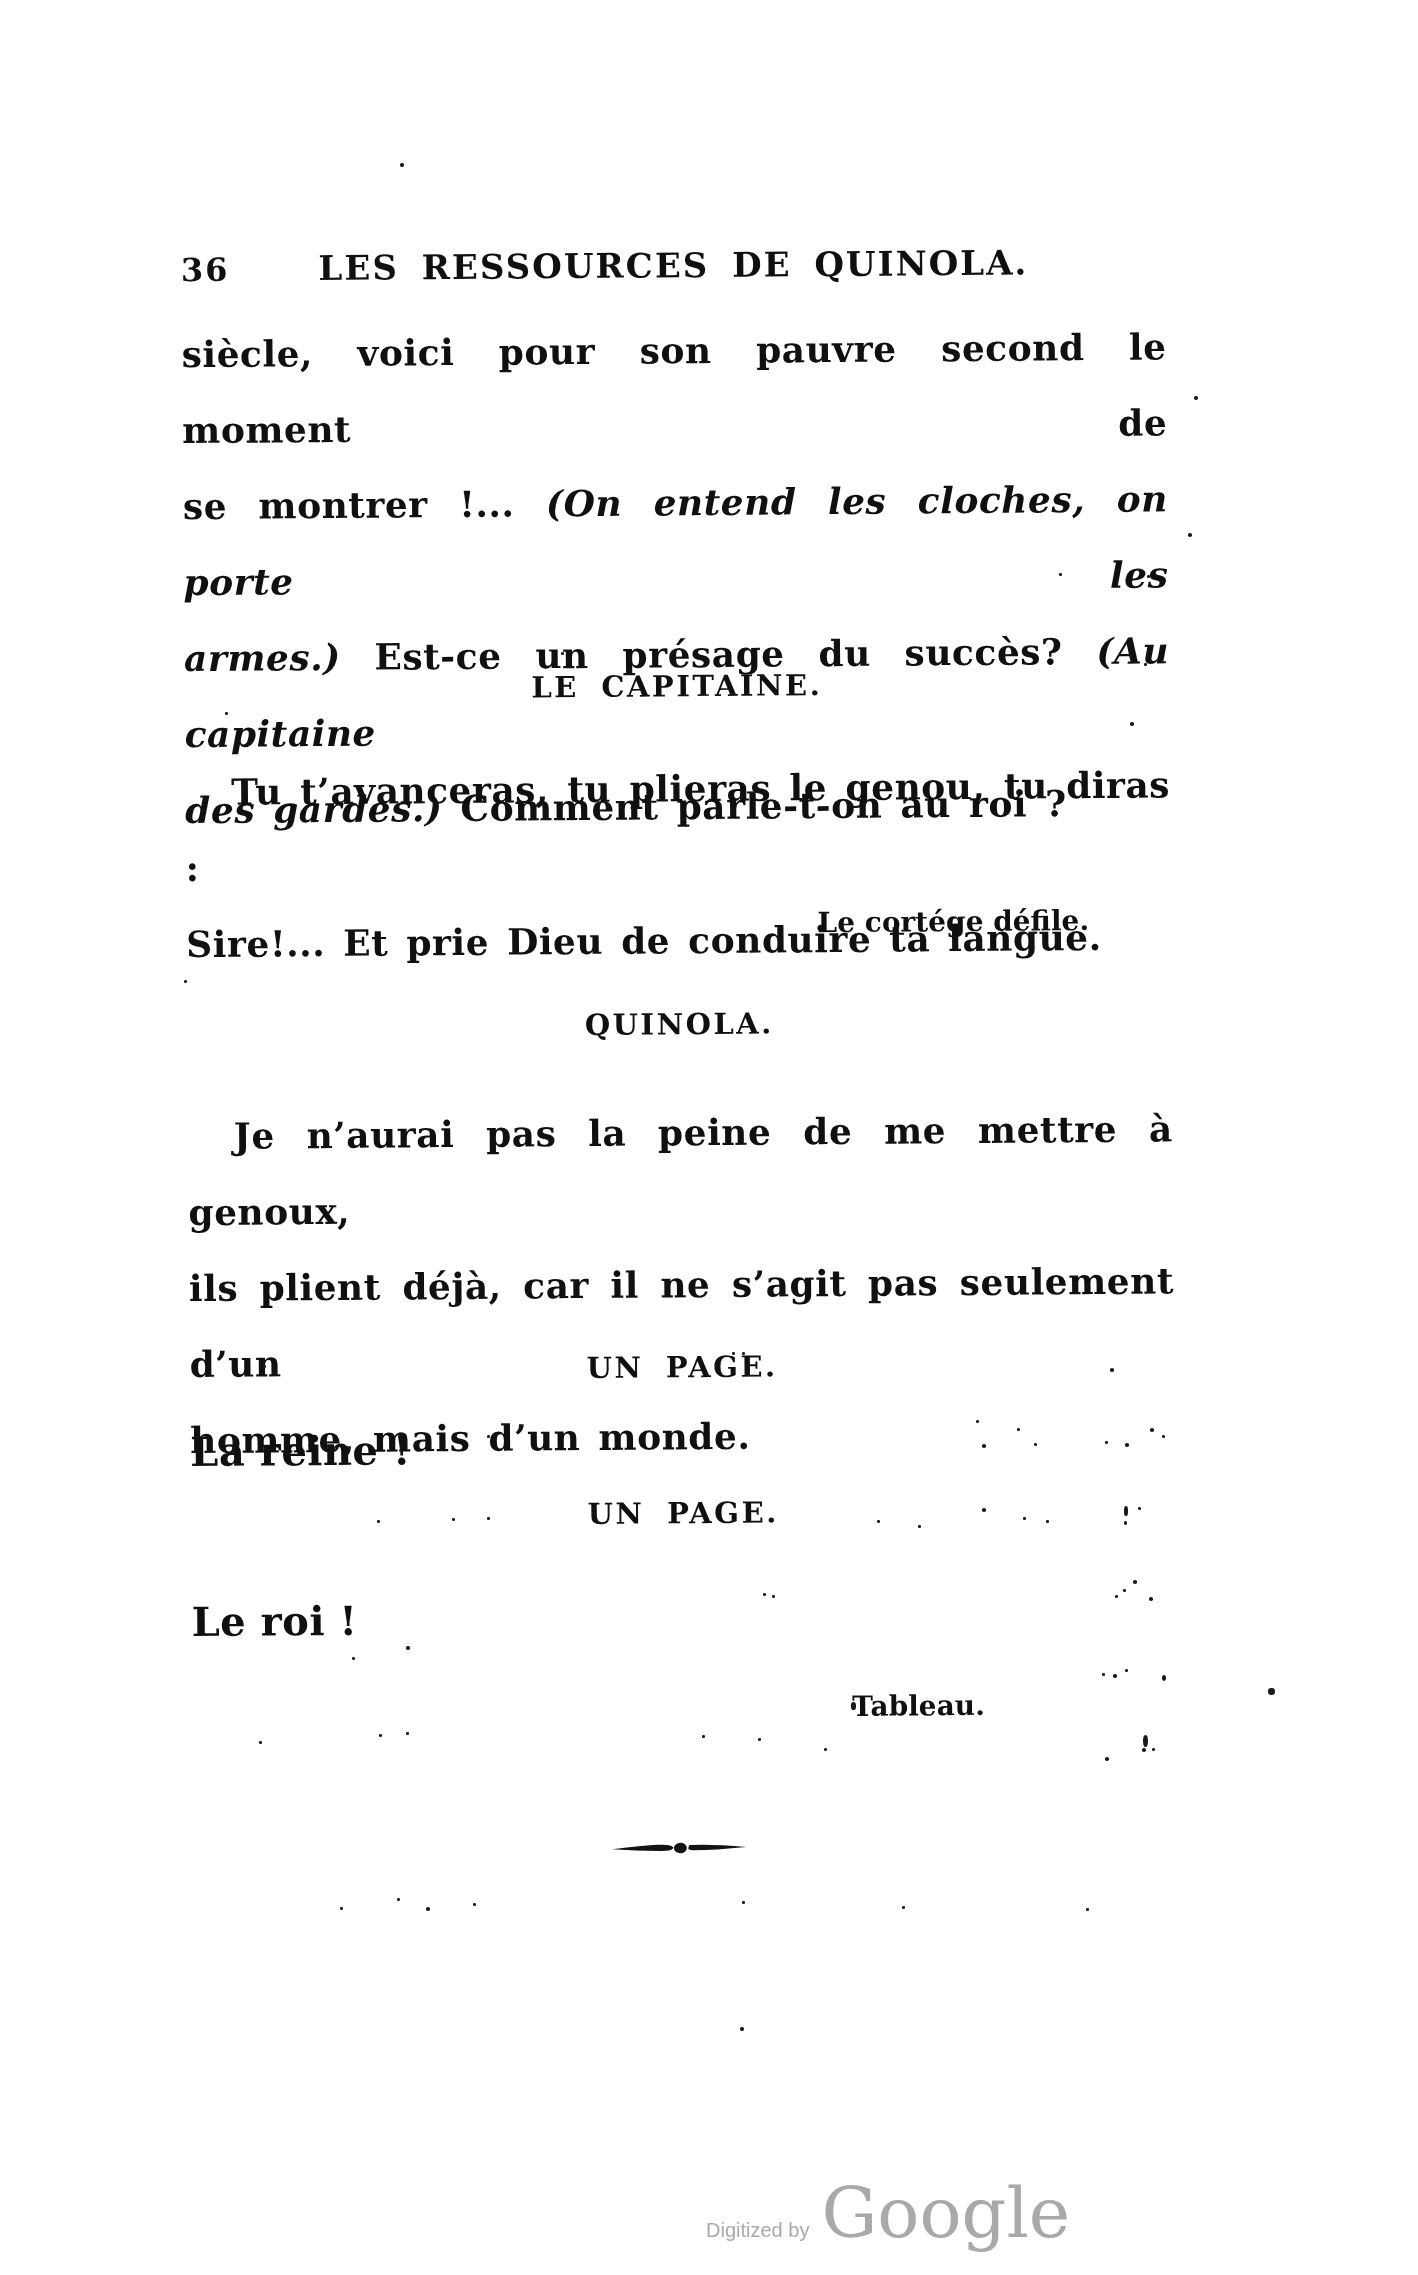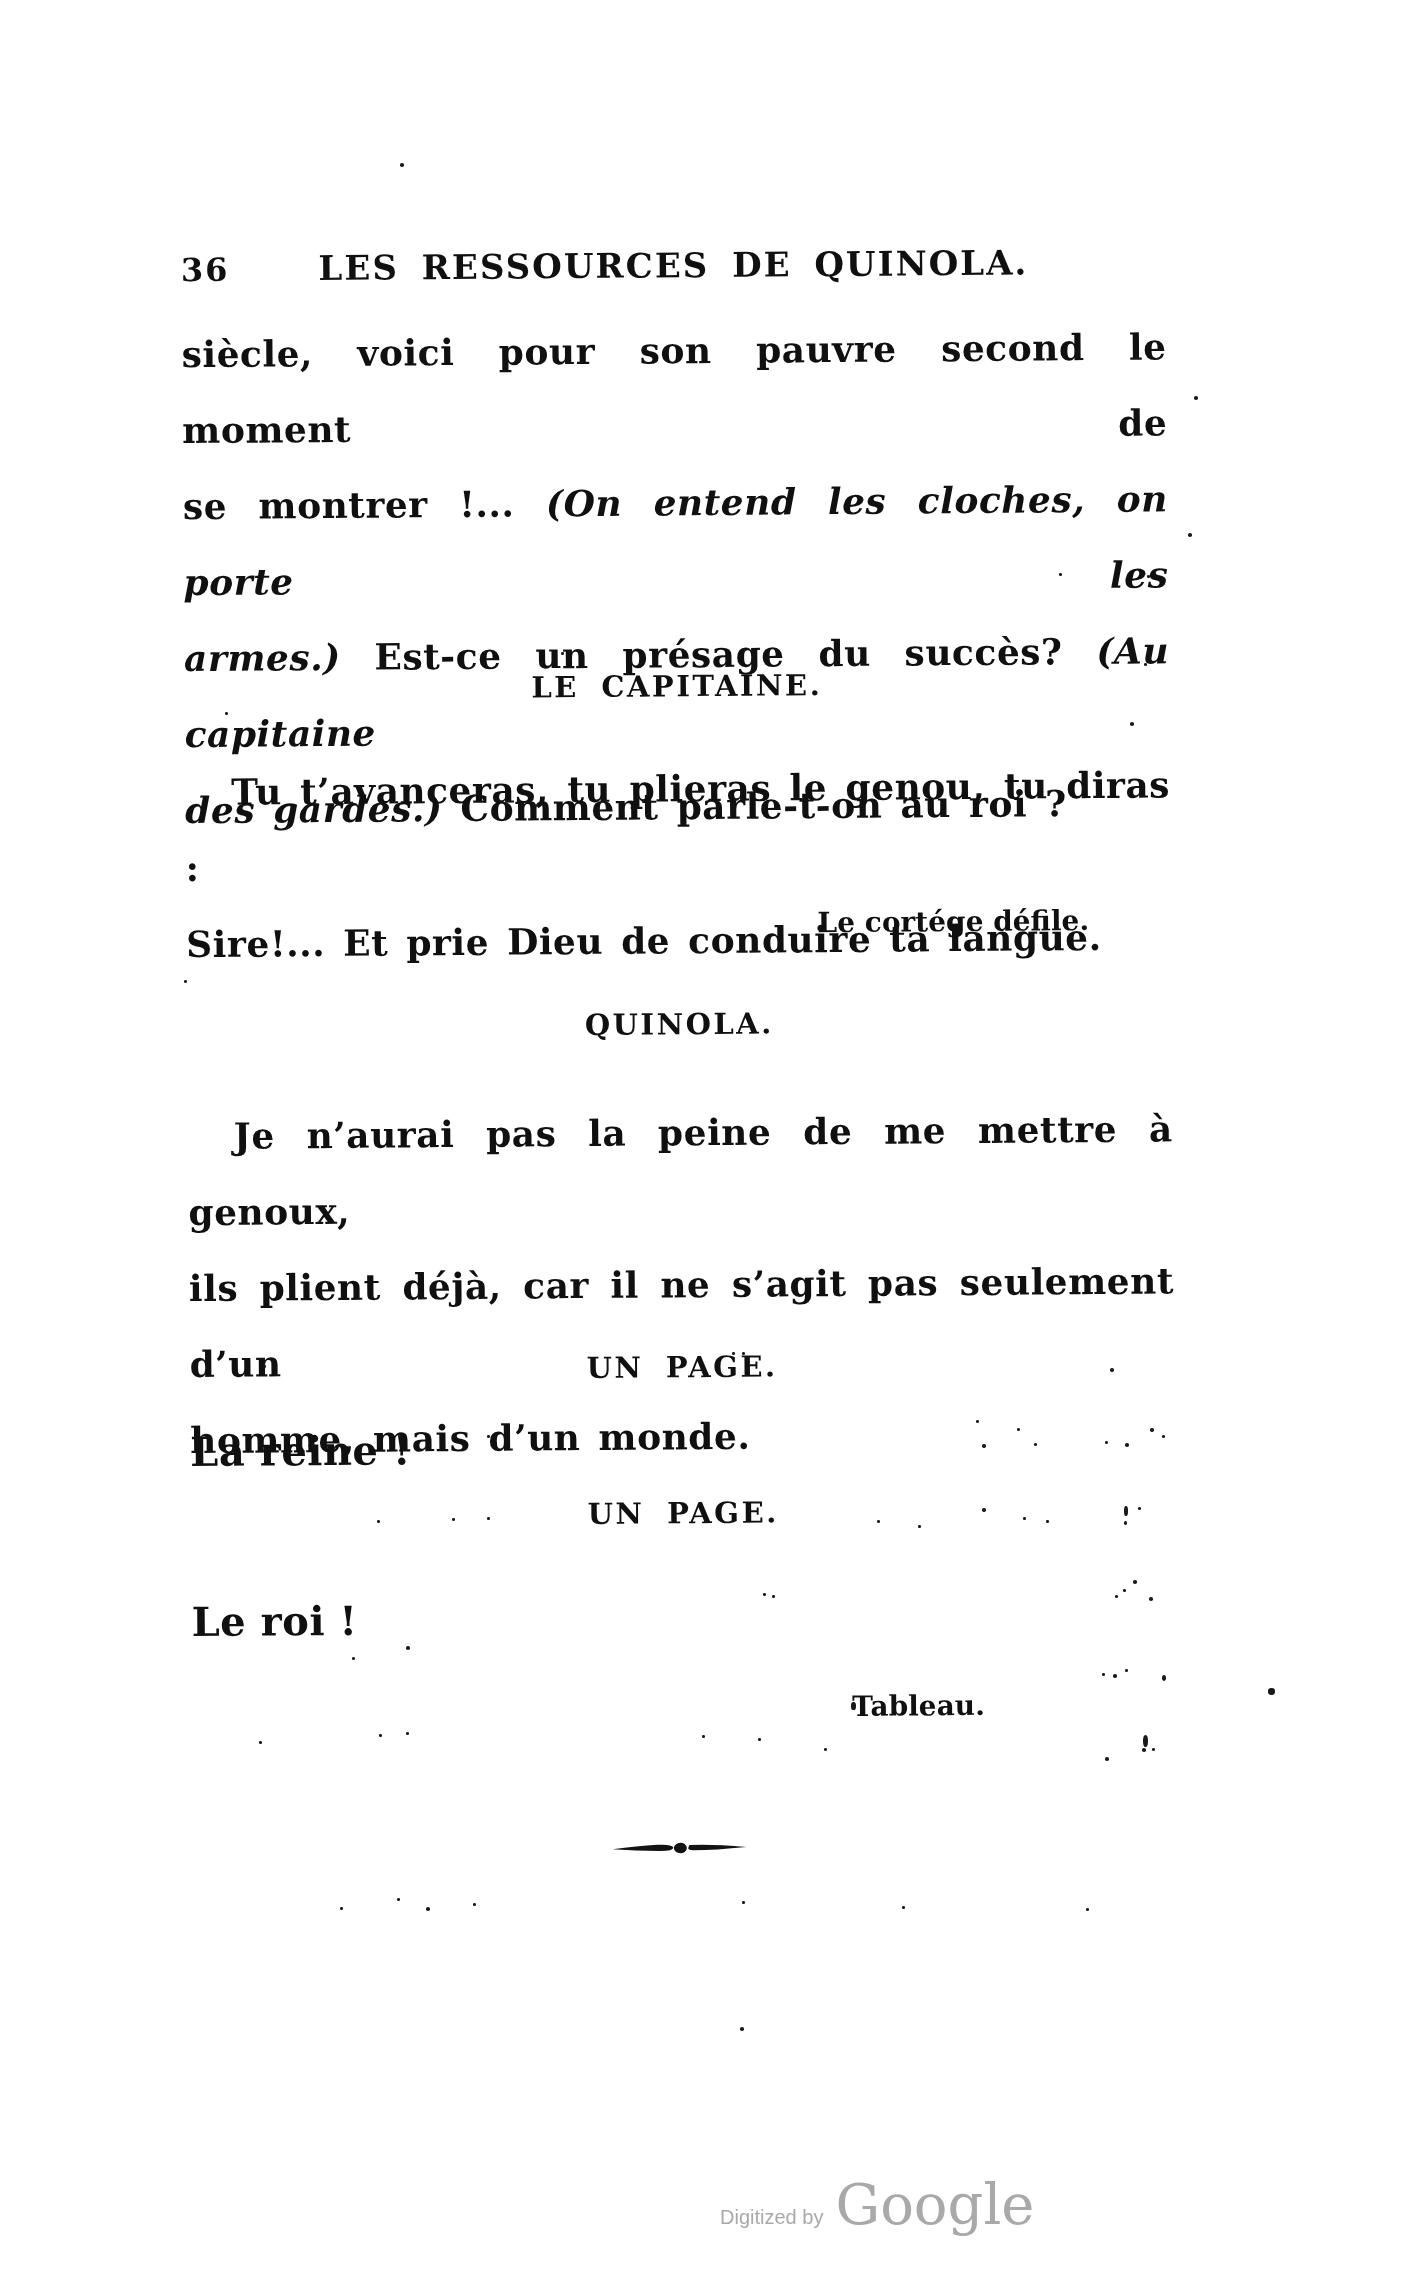--- a/index.html
+++ b/index.html
@@ -62,25 +62,25 @@
   }
   .divider{position:absolute;left:604px;top:1840px;}
   
   .watermark{
     position:absolute;left:706px;top:2172px;
     display:flex;align-items:baseline;gap:12px;
     color:#a9a9a9;
   }
   .wm-prefix{
     font-family:"Liberation Sans","DejaVu Sans",sans-serif;
-    font-size:20px;font-weight:400;margin-left:14px;
+    font-size:20px;font-weight:400;
   }
   .wm-brand{
     font-family:"DejaVu Serif","Liberation Serif",serif;
-    font-size:56px;font-weight:400;letter-spacing:0px;
+    font-size:70px;font-weight:400;letter-spacing:0px;
   }
   
   .speck{position:absolute;background:#1a1a1a;border-radius:45%;}
   
   #p1{top:312px;}
   #speaker-capitaine{top:666px;}
   #p2{top:750px;}
   #stage-cortege{top:904px;}
   #speaker-quinola{top:1004px;}
   #p3{top:1094px;}

